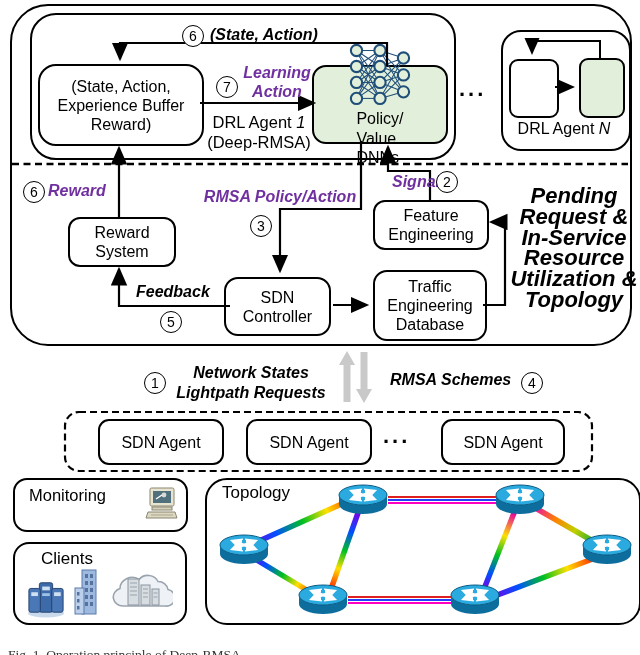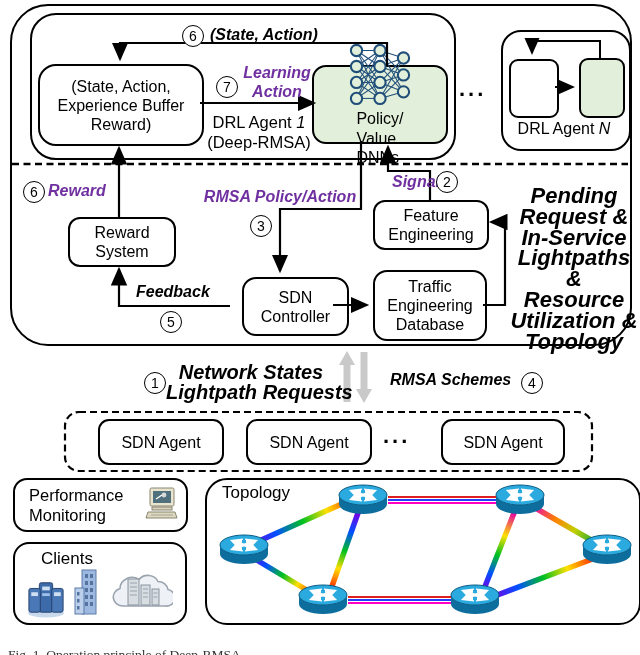--- a/index.html
+++ b/index.html
@@ -111,75 +111,73 @@
   </div>
   <div class="lbl center" style="left:202px;top:113px;width:114px;font-size:16.5px;line-height:19.5px;">
     <div><span>DRL Agent </span><span class="it">1</span></div>
     <div>(Deep-RMSA)</div>
   </div>
 
   <div class="box" style="left:68px;top:217px;width:104px;height:46px;border-radius:12px;">
     <div>Reward</div>
     <div>System</div>
   </div>
-  <div class="box" style="left:242px;top:277px;width:103px;height:55px;border-radius:14px;">
+  <div class="box" style="left:224px;top:277px;width:103px;height:55px;border-radius:14px;">
     <div>SDN</div>
     <div>Controller</div>
   </div>
   <div class="box" style="left:373px;top:200px;width:112px;height:46px;border-radius:12px;">
     <div>Feature</div>
     <div>Engineering</div>
   </div>
   <div class="box" style="left:373px;top:270px;width:110px;height:67px;border-radius:14px;">
     <div>Traffic</div>
     <div>Engineering</div>
     <div>Database</div>
   </div>
 
   <div class="lbl bi center" style="left:510px;top:175px;width:128px;font-size:22px;line-height:20.8px;white-space:normal;margin-top:11px;">
     <div>Pending</div>
       <div>Request &amp;</div>
     <div>In-Service</div>
-      <div>Lightpaths &amp;</div>
     <div>Resource</div>
       <div>Utilization &amp;</div>
     <div>Topology</div>
   </div>
 
   <div class="cnum" style="left:23px;top:181px;">6</div>
   <div class="lbl bi purple" style="left:48px;top:182px;font-size:16px;">Reward</div>
   <div class="lbl bi purple center" style="left:196px;top:188px;width:168px;font-size:16px;">RMSA Policy/Action</div>
   <div class="cnum" style="left:250px;top:215px;">3</div>
   <div class="lbl bi purple" style="left:392px;top:173px;font-size:16px;">Signal</div>
   <div class="cnum" style="left:436px;top:171px;">2</div>
   <div class="lbl bi" style="left:136px;top:283px;font-size:16px;">Feedback</div>
   <div class="cnum" style="left:160px;top:311px;">5</div>
 
   <div class="cnum" style="left:144px;top:372px;">1</div>
-  <div class="lbl bi center" style="left:166px;top:363px;width:170px;font-size:20px;line-height:19.5px;">
+  <div class="lbl bi center" style="left:166px;top:363px;width:170px;font-size:16px;line-height:19.5px;">
     <div>Network States</div>
       <div>Lightpath Requests</div>
   </div>
   <div class="lbl bi" style="left:390px;top:371px;font-size:16px;">RMSA Schemes</div>
   <div class="cnum" style="left:521px;top:372px;">4</div>
 
   <div class="box" style="left:98px;top:419px;width:122px;height:42px;border-radius:11px;">
     <div>SDN Agent</div>
   </div>
   <div class="box" style="left:246px;top:419px;width:122px;height:42px;border-radius:11px;">
     <div>SDN Agent</div>
   </div>
   <div class="lbl ellip" style="left:383px;top:423px;">...</div>
   <div class="box" style="left:441px;top:419px;width:120px;height:42px;border-radius:11px;">
     <div>SDN Agent</div>
   </div>
 
   <div class="abs" style="left:13px;top:478px;width:171px;height:50px;border:2.2px solid #000;border-radius:14px;z-index:2;background:#fff;">
     <div style="position:absolute;left:14px;top:5px;font-size:16.5px;line-height:20px;">
-      <div>Performance</div>
       <div>Monitoring</div>
     </div>
     <span style="position:absolute;right:8px;top:7px;">
       <svg width="34" height="36" viewBox="0 0 34 36">
         <rect x="6" y="1" width="24" height="18" rx="1.5" fill="#e8e4d0" stroke="#8a8670"></rect>
         <rect x="9" y="4" width="18" height="12" fill="#50707e"></rect>
         <circle cx="20" cy="8" r="2.4" fill="#d8d8d8"></circle>
         <path d="M12,12 l6,-4" stroke="#fff" stroke-width="1.3"></path>
         <rect x="8" y="20" width="20" height="3" fill="#d8d2bc" stroke="#8a8670"></rect>
         <path d="M4,25 L31,25 L33,31 L2,31 z" fill="#ddd8c2" stroke="#8a8670"></path>

